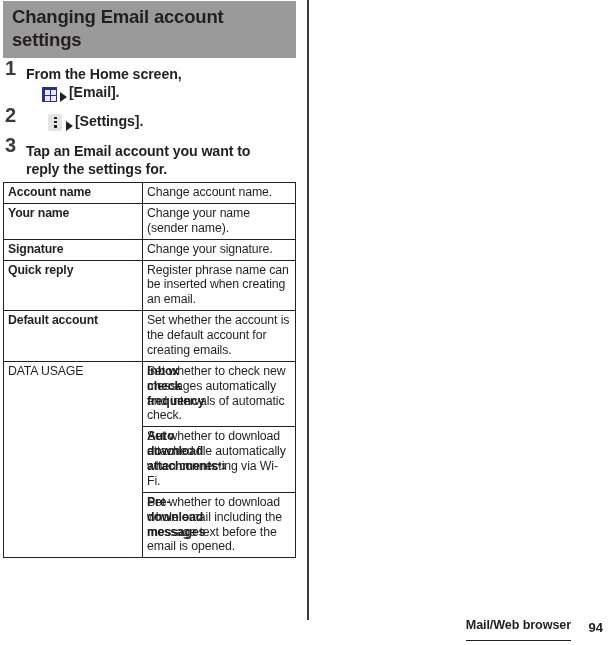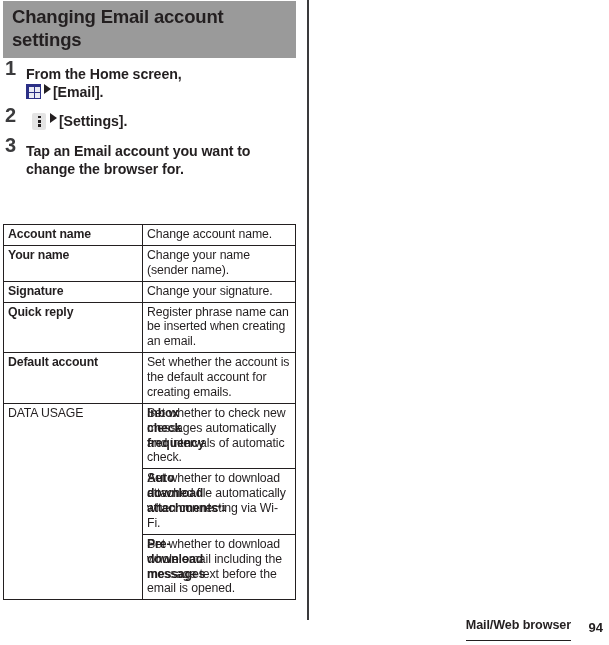--- a/index.html
+++ b/index.html
@@ -82,21 +82,21 @@
   }
   .step-body {
     flex: 1 1 auto;
     font-size: 14.2px;
     font-weight: bold;
     line-height: 1.26;
     padding-top: 8px;
     letter-spacing: -0.1px;
   }
   .step-line { display: block; }
-  .inline-row { display: flex; align-items: flex-start; }
+  .inline-row { display: flex; align-items: flex-end; margin-left: 16px; }
 
   
   .icon-grid {
     display: inline-block;
     width: 15px;
     height: 15px;
     background: #2b2f86;
     border: 1px solid #2b2f86;
     box-sizing: border-box;
     position: relative;
@@ -145,21 +145,20 @@
     margin: 0 2px 0 2px;
     vertical-align: 0px;
   }
 
   
   table.spec {
     border-collapse: collapse;
     table-layout: fixed;
     font-size: 12.3px;
     line-height: 1.21;
-    margin-top: 42px;
   }
   table.spec td {
     border: 1.4px solid #231f20;
     padding: 2px 4px 3px 4px;
     vertical-align: top;
   }
   td.k {
     font-weight: bold;
     letter-spacing: -0.15px;
   }
@@ -256,21 +255,21 @@
             <span class="tri"></span>
             <span>[Settings].</span>
           </span>
         </div>
       </div>
 
       <div class="step" style="margin-top:4px;">
         <div class="step-num">3</div>
         <div class="step-body">
           <span class="step-line">Tap an Email account you want to</span>
-          <span class="step-line">change the browser for.</span>
+          <span class="step-line">reply the settings for.</span>
         </div>
       </div>
 
     </div>
 
     <table class="spec" id="left-table">
       <colgroup>
         <col style="width:139px;">
         <col style="width:0px;">
         <col style="width:153px;">

